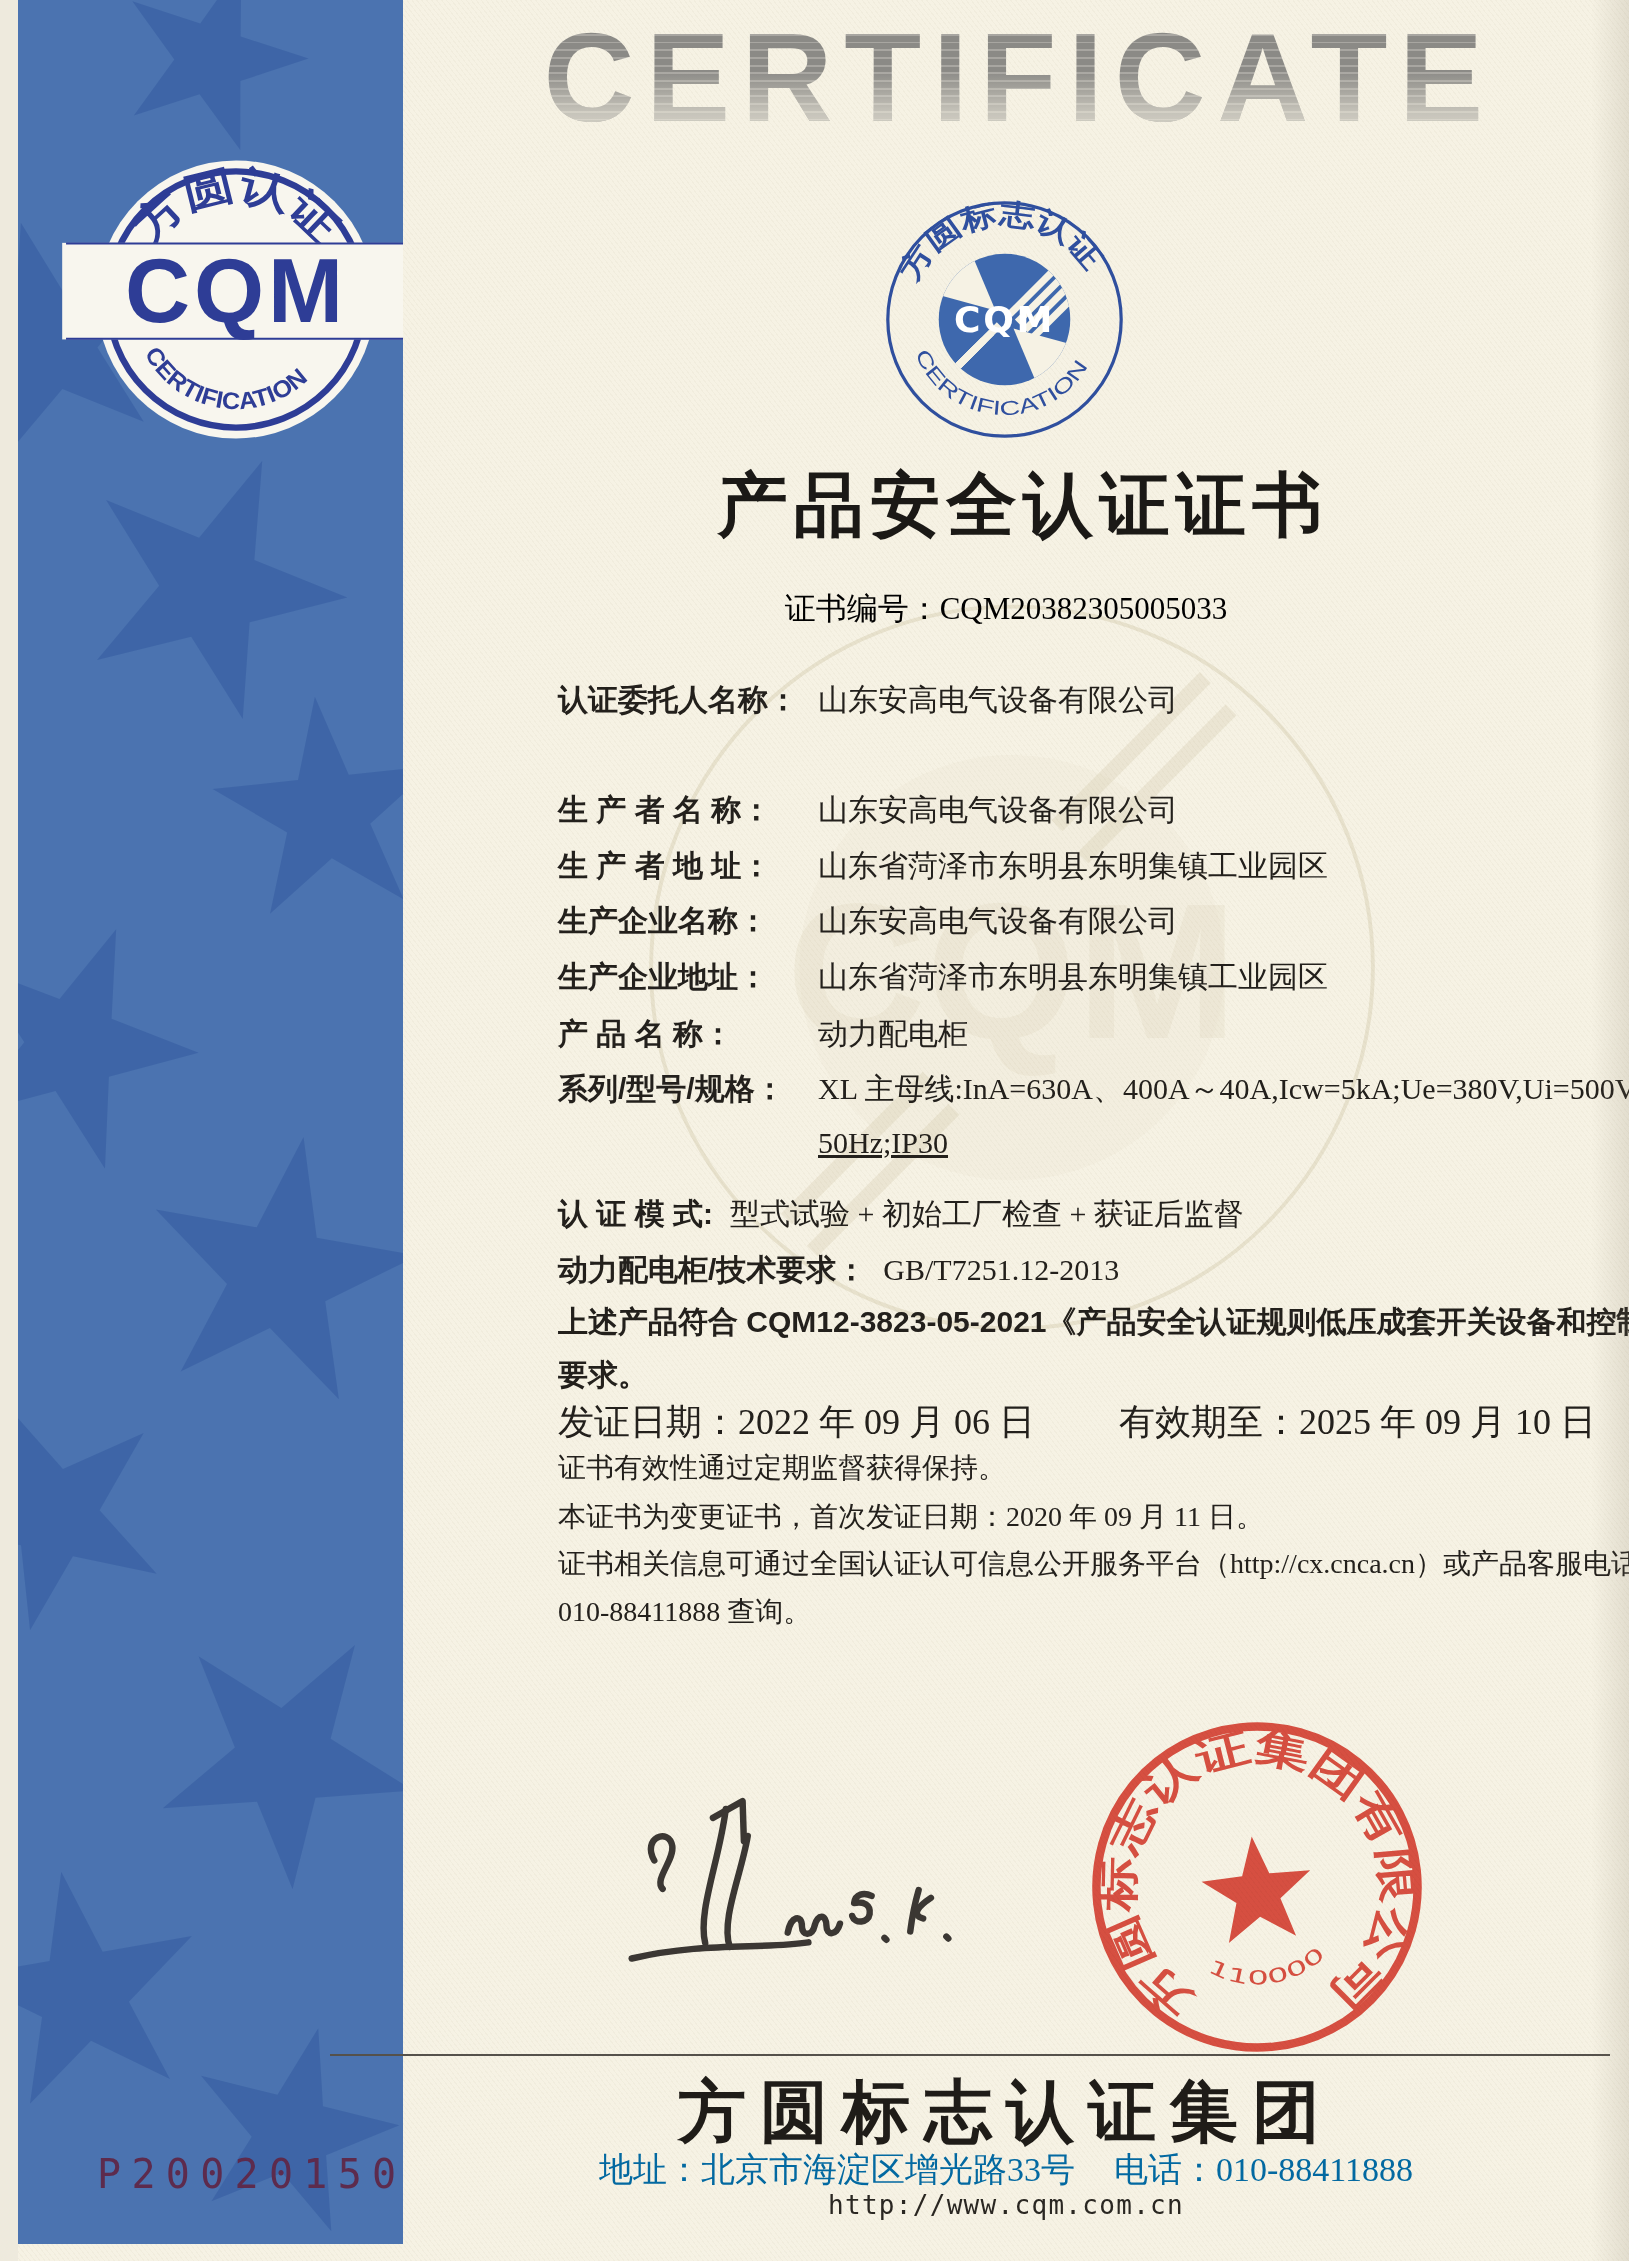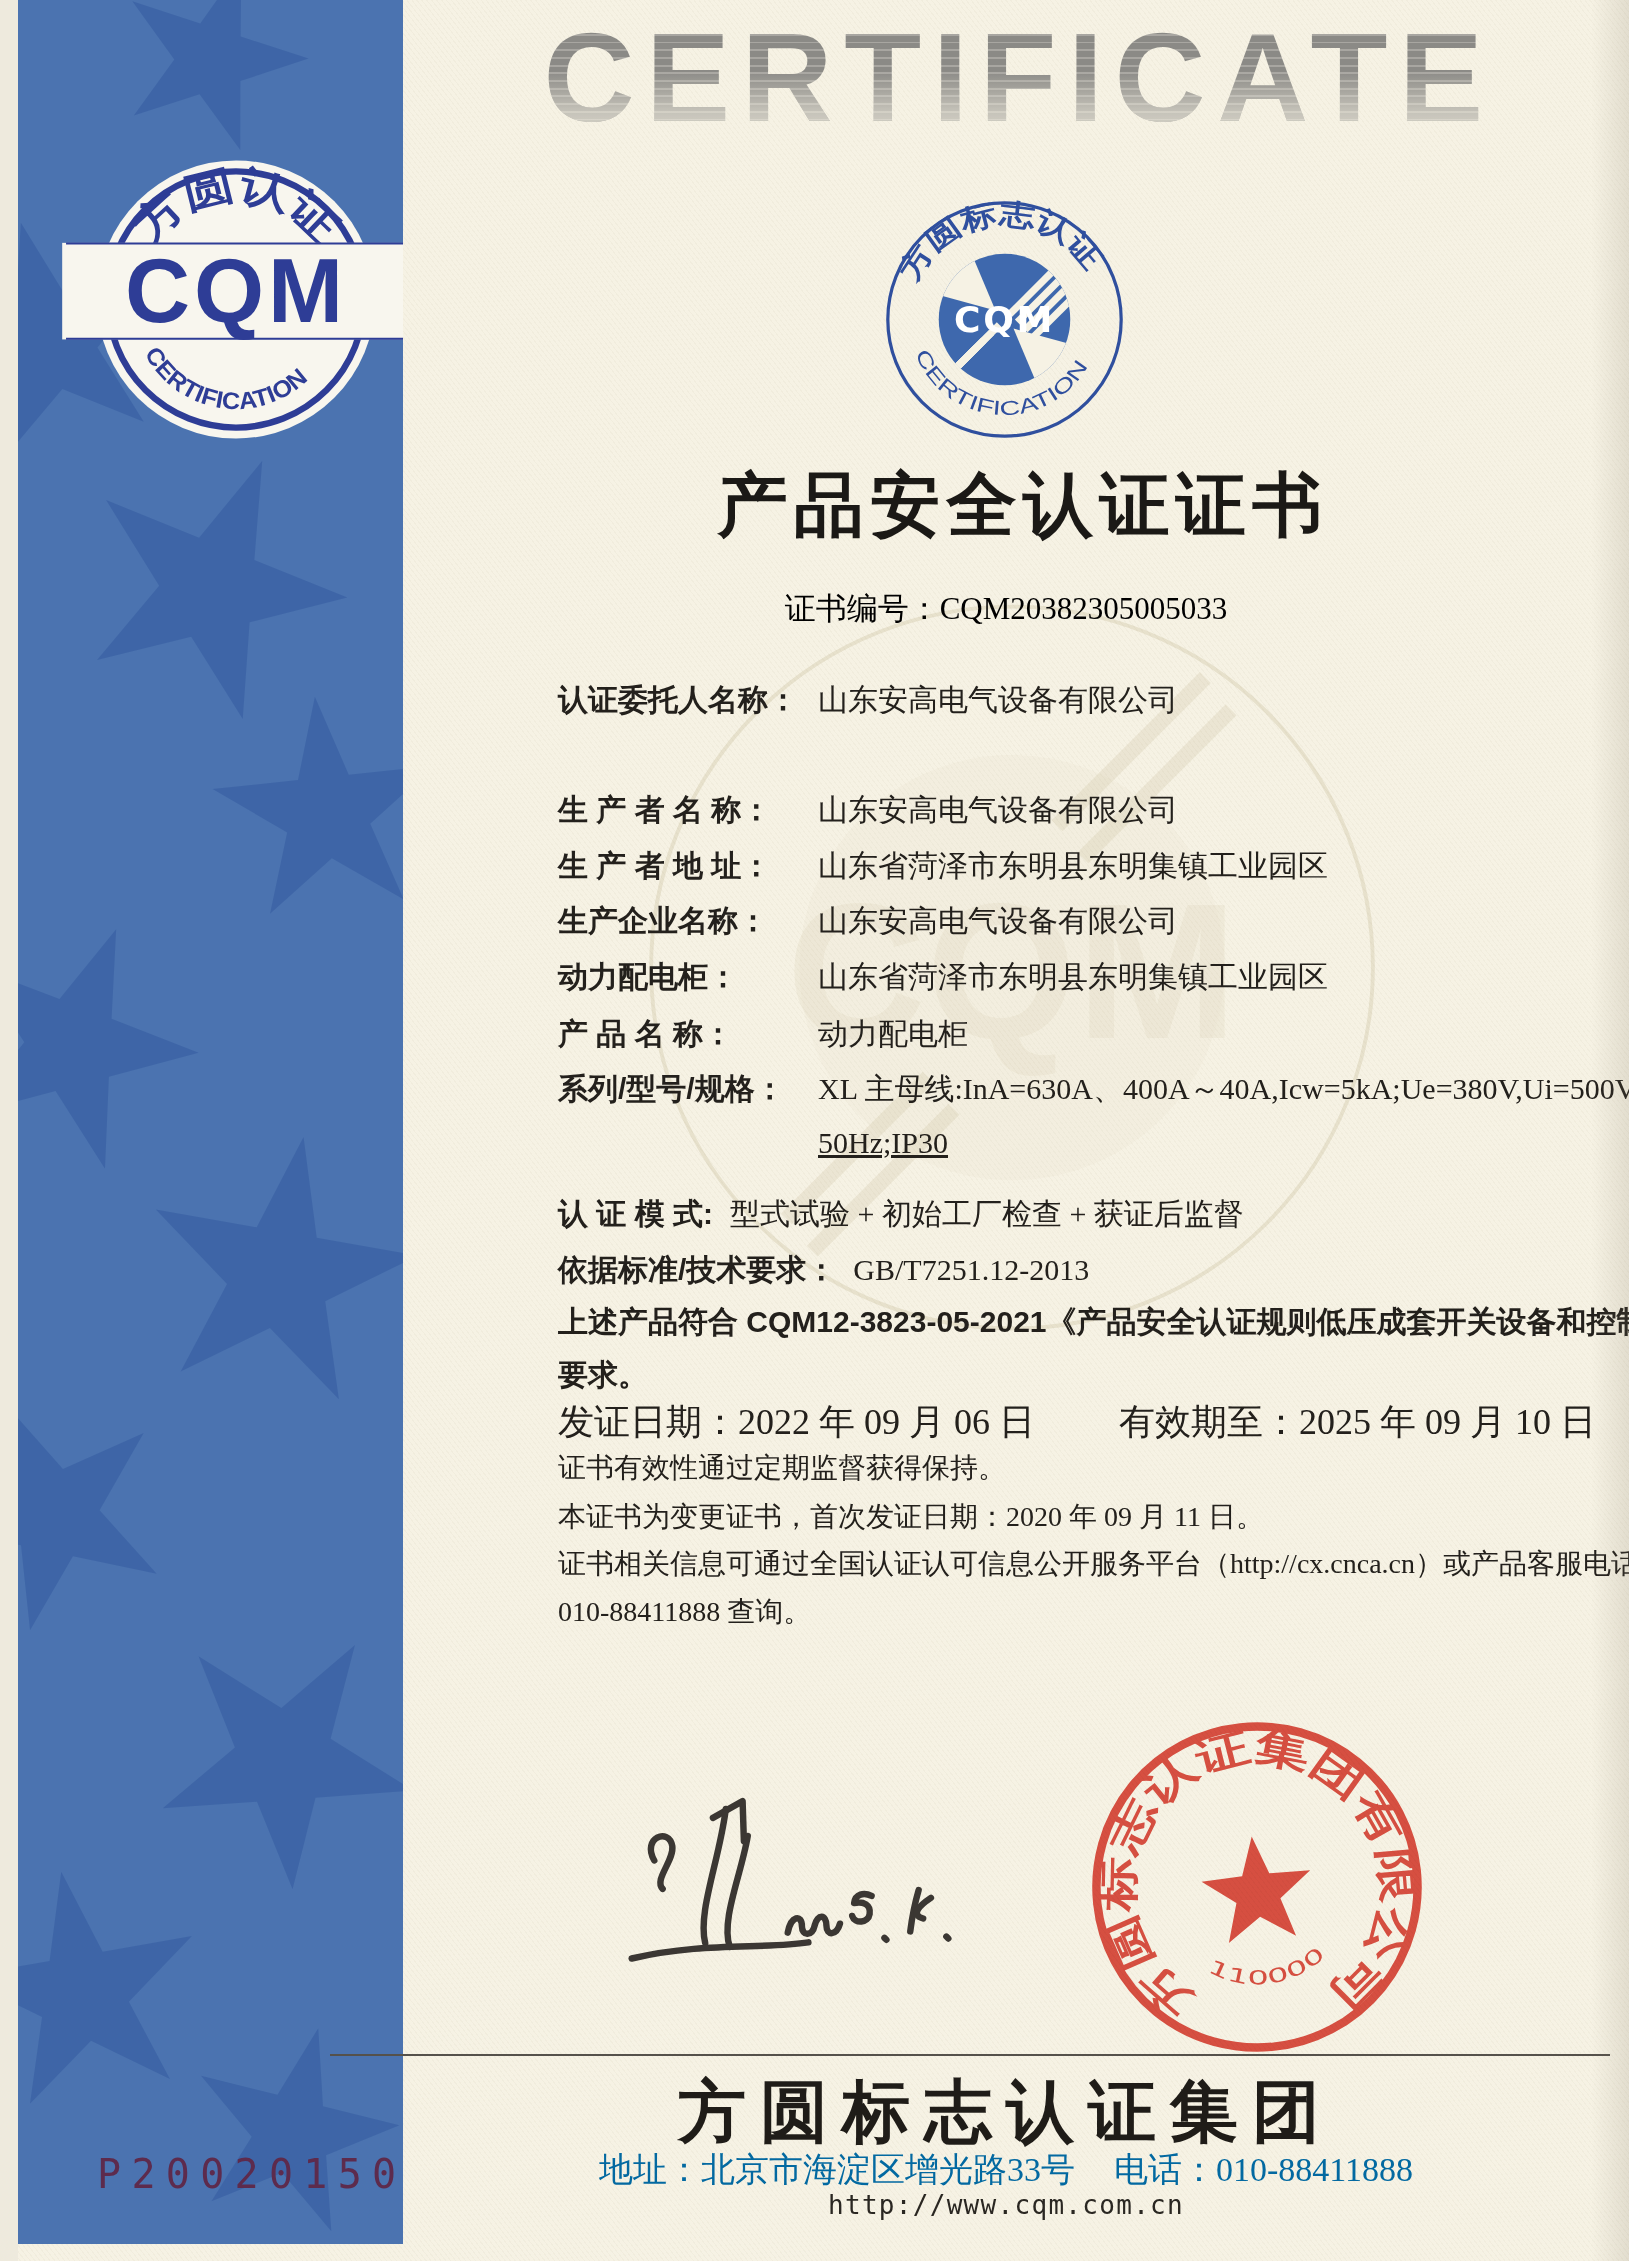--- a/index.html
+++ b/index.html
@@ -157,35 +157,35 @@
   <div class="row" style="top:790px">
     <span class="lbl">生 产 者 名 称：</span><span class="val">山东安高电气设备有限公司</span>
   </div>
   <div class="row" style="top:846px">
     <span class="lbl">生 产 者 地 址：</span><span class="val">山东省菏泽市东明县东明集镇工业园区</span>
   </div>
   <div class="row" style="top:901px">
     <span class="lbl">生产企业名称：</span><span class="val">山东安高电气设备有限公司</span>
   </div>
   <div class="row" style="top:957px">
-    <span class="lbl">动力配电柜：</span><span class="val">山东省菏泽市东明县东明集镇工业园区</span>
+    <span class="lbl">生产企业地址：</span><span class="val">山东省菏泽市东明县东明集镇工业园区</span>
   </div>
   <div class="row" style="top:1014px">
     <span class="lbl">产 品 名 称：</span><span class="val">动力配电柜</span>
   </div>
   <div class="row" style="top:1069px">
     <span class="lbl">系列/型号/规格：</span><span class="val">XL 主母线:InA=630A、400A～40A,Icw=5kA;Ue=380V,Ui=500V;</span>
   </div>
   <div class="cont-line" style="top:1126px">50Hz;IP30</div>
 
   <div class="inline-row" style="top:1194px">
     <span class="lbl2">认 证 模 式:</span><span class="val">型式试验 + 初始工厂检查 + 获证后监督</span>
   </div>
   <div class="inline-row" style="top:1250px">
-    <span class="lbl2">依据标准/技术要求：</span><span class="val">GB/T7251.12-2013</span>
+    <span class="lbl2">动力配电柜/技术要求：</span><span class="val">GB/T7251.12-2013</span>
   </div>
   <div class="bold-line" style="top:1302px">上述产品符合 CQM12-3823-05-2021《产品安全认证规则低压成套开关设备和控制设备》的</div>
   <div class="bold-line" style="top:1355px">要求。</div>
 
   <div class="dates">
     <span>发证日期：2022 年 09 月 06 日</span>
     <span>有效期至：2025 年 09 月 10 日</span>
   </div>
 
   <div class="note" style="top:1449px">证书有效性通过定期监督获得保持。</div>

